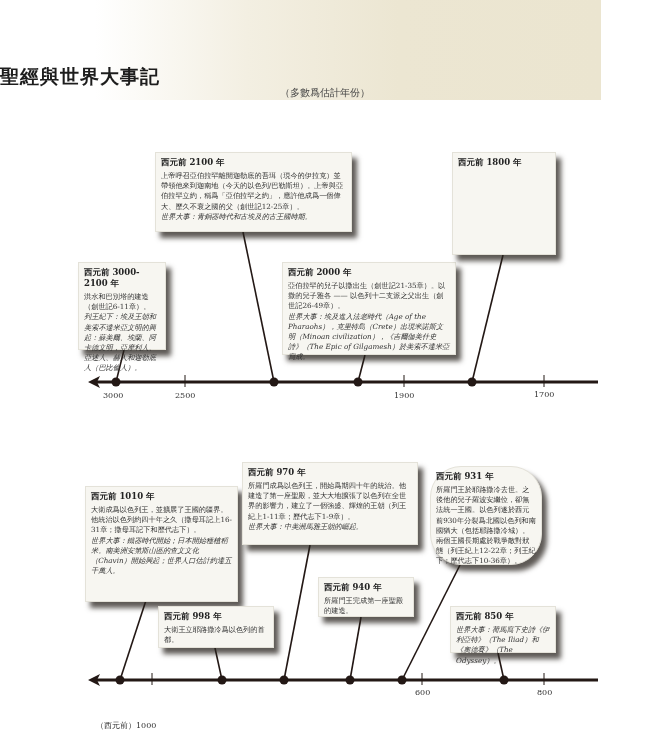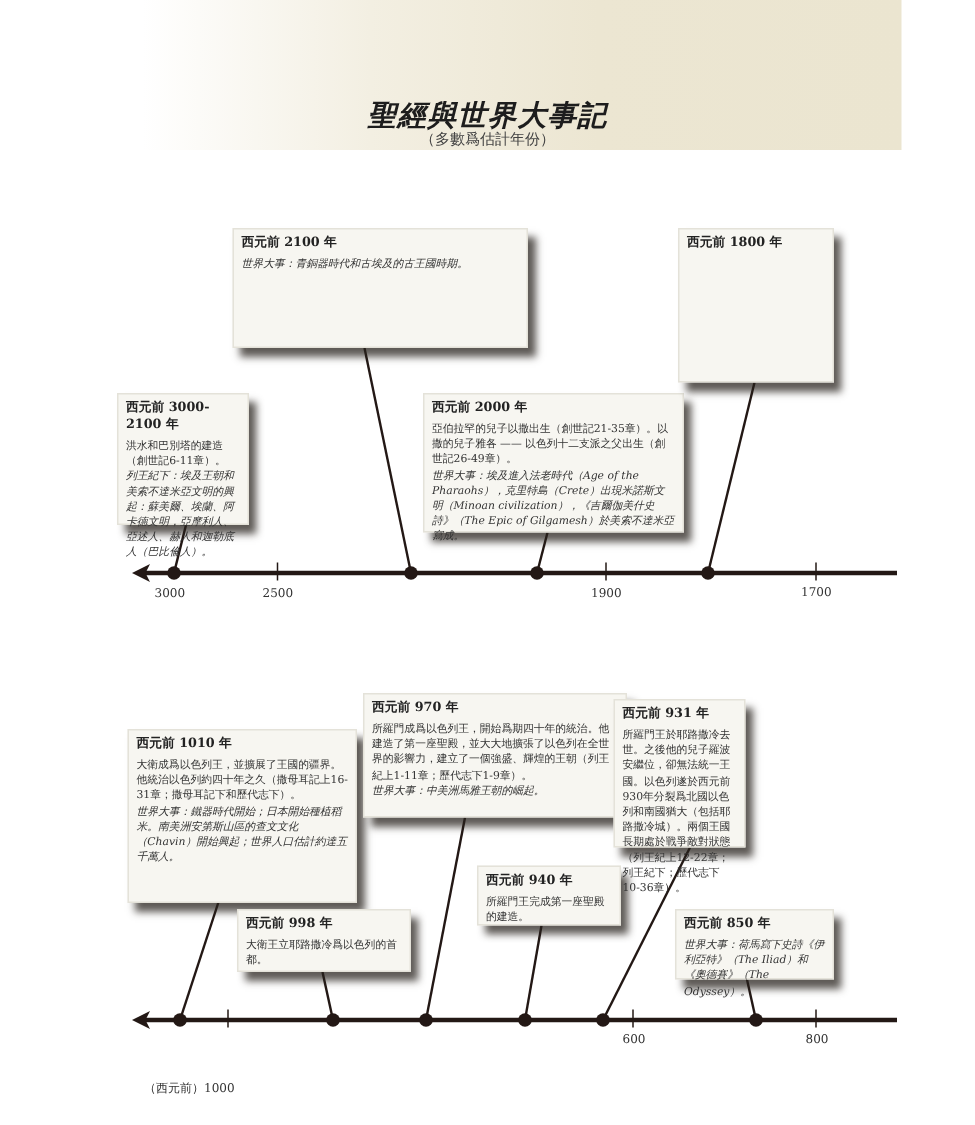--- a/index.html
+++ b/index.html
@@ -1,21 +1,21 @@
 <!DOCTYPE html>
 <html><head>
 <meta charset="utf-8">
 <style>
   html, body { margin: 0; padding: 0; background: #ffffff; }
   body { width: 650px; height: 750px; position: relative; overflow: hidden;
          font-family: "DejaVu Serif", "Liberation Serif", serif; color: #222; }
   .header-band { position: absolute; left: 95px; top: 0; width: 506px; height: 100px;
          background: linear-gradient(90deg, #ffffff 0%, #f3efe2 30%, #ece6d2 60%, #ebe5d0 100%); }
-  .title { position: absolute; left: 0; width: 650px; top: 64px; text-align: center;
-         font-size: 19px; font-weight: bold; letter-spacing: 1px; color: #1d1d1d; font-style: italic; }
+  .title { position: absolute; left: 0; width: 650px; top: 64px; 
+         font-size: 19px; font-weight: bold; letter-spacing: 1px; color: #1d1d1d; }
   .subtitle { position: absolute; left: 0; width: 650px; top: 86px; text-align: center;
          font-size: 10px; color: #444; }
   .box { position: absolute; background: #f7f6f1; border: 1px solid #e4e2d9;
          box-shadow: 5px 6px 5px rgba(40,35,30,0.75); padding: 4px 5px 5px 5px;
          box-sizing: border-box; font-size: 7.2px; line-height: 10.2px; color: #333; }
   .box .hd { font-weight: bold; font-size: 8.5px; color: #222; margin-bottom: 3px; line-height: 11px; }
   .box .world { font-style: italic; }
   .axis-label { position: absolute; font-size: 8px; color: #333; }
   svg.lines { position: absolute; left: 0; top: 0; }
 </style>
@@ -79,20 +79,21 @@
 <div class="axis-label" style="left:537px;top:688px;">800</div>
 
 <div class="box" style="left:78px;top:262px;width:88px;height:88px;">
   <div class="hd">西元前 3000-2100 年</div>
   <div>洪水和巴別塔的建造（創世記6-11章）。</div>
   <div class="world">列王紀下：埃及王朝和美索不達米亞文明的興起：蘇美爾、埃蘭、阿卡德文明，亞摩利人、亞述人、赫人和迦勒底人（巴比倫人）。</div>
 </div>
 
 <div class="box" style="left:155px;top:152px;width:197px;height:80px;">
   <div class="hd">西元前 2100 年</div>
+  <div>上帝呼召亞伯拉罕離開迦勒底的吾珥（現今的伊拉克）並帶領他來到迦南地（今天的以色列/巴勒斯坦）。上帝與亞伯拉罕立約，稱爲「亞伯拉罕之約」，應許他成爲一個偉大、歷久不衰之國的父（創世記12-25章）。</div>
   <div class="world">世界大事：青銅器時代和古埃及的古王國時期。</div>
 </div>
 
 <div class="box" style="left:282px;top:262px;width:174px;height:93px;">
   <div class="hd">西元前 2000 年</div>
   <div>亞伯拉罕的兒子以撒出生（創世記21-35章）。以撒的兒子雅各 —— 以色列十二支派之父出生（創世記26-49章）。</div>
   <div class="world">世界大事：埃及進入法老時代（Age of the Pharaohs），克里特島（Crete）出現米諾斯文明（Minoan civilization），《吉爾伽美什史詩》（The Epic of Gilgamesh）於美索不達米亞寫成。</div>
 </div>
 
 <div class="box" style="left:452px;top:152px;width:104px;height:103px;">
@@ -114,21 +115,21 @@
   <div class="hd">西元前 970 年</div>
   <div>所羅門成爲以色列王，開始爲期四十年的統治。他建造了第一座聖殿，並大大地擴張了以色列在全世界的影響力，建立了一個強盛、輝煌的王朝（列王紀上1-11章；歷代志下1-9章）。</div>
   <div class="world">世界大事：中美洲馬雅王朝的崛起。</div>
 </div>
 
 <div class="box" style="left:318px;top:577px;width:96px;height:40px;">
   <div class="hd">西元前 940 年</div>
   <div>所羅門王完成第一座聖殿的建造。</div>
 </div>
 
-<div class="box" style="left:409px;top:466px;width:88px;height:99px;">
+<div class="box" style="left:430px;top:466px;width:112px;height:99px;border-radius:31px;">
   <div class="hd">西元前 931 年</div>
   <div>所羅門王於耶路撒冷去世。之後他的兒子羅波安繼位，卻無法統一王國。以色列遂於西元前930年分裂爲北國以色列和南國猶大（包括耶路撒冷城）。兩個王國長期處於戰爭敵對狀態（列王紀上12-22章；列王紀下；歷代志下10-36章）。</div>
 </div>
 
 <div class="box" style="left:450px;top:606px;width:106px;height:47px;">
   <div class="hd">西元前 850 年</div>
   <div class="world">世界大事：荷馬寫下史詩《伊利亞特》（The Iliad）和《奧德賽》（The Odyssey）。</div>
 </div>
 
 </body></html>

